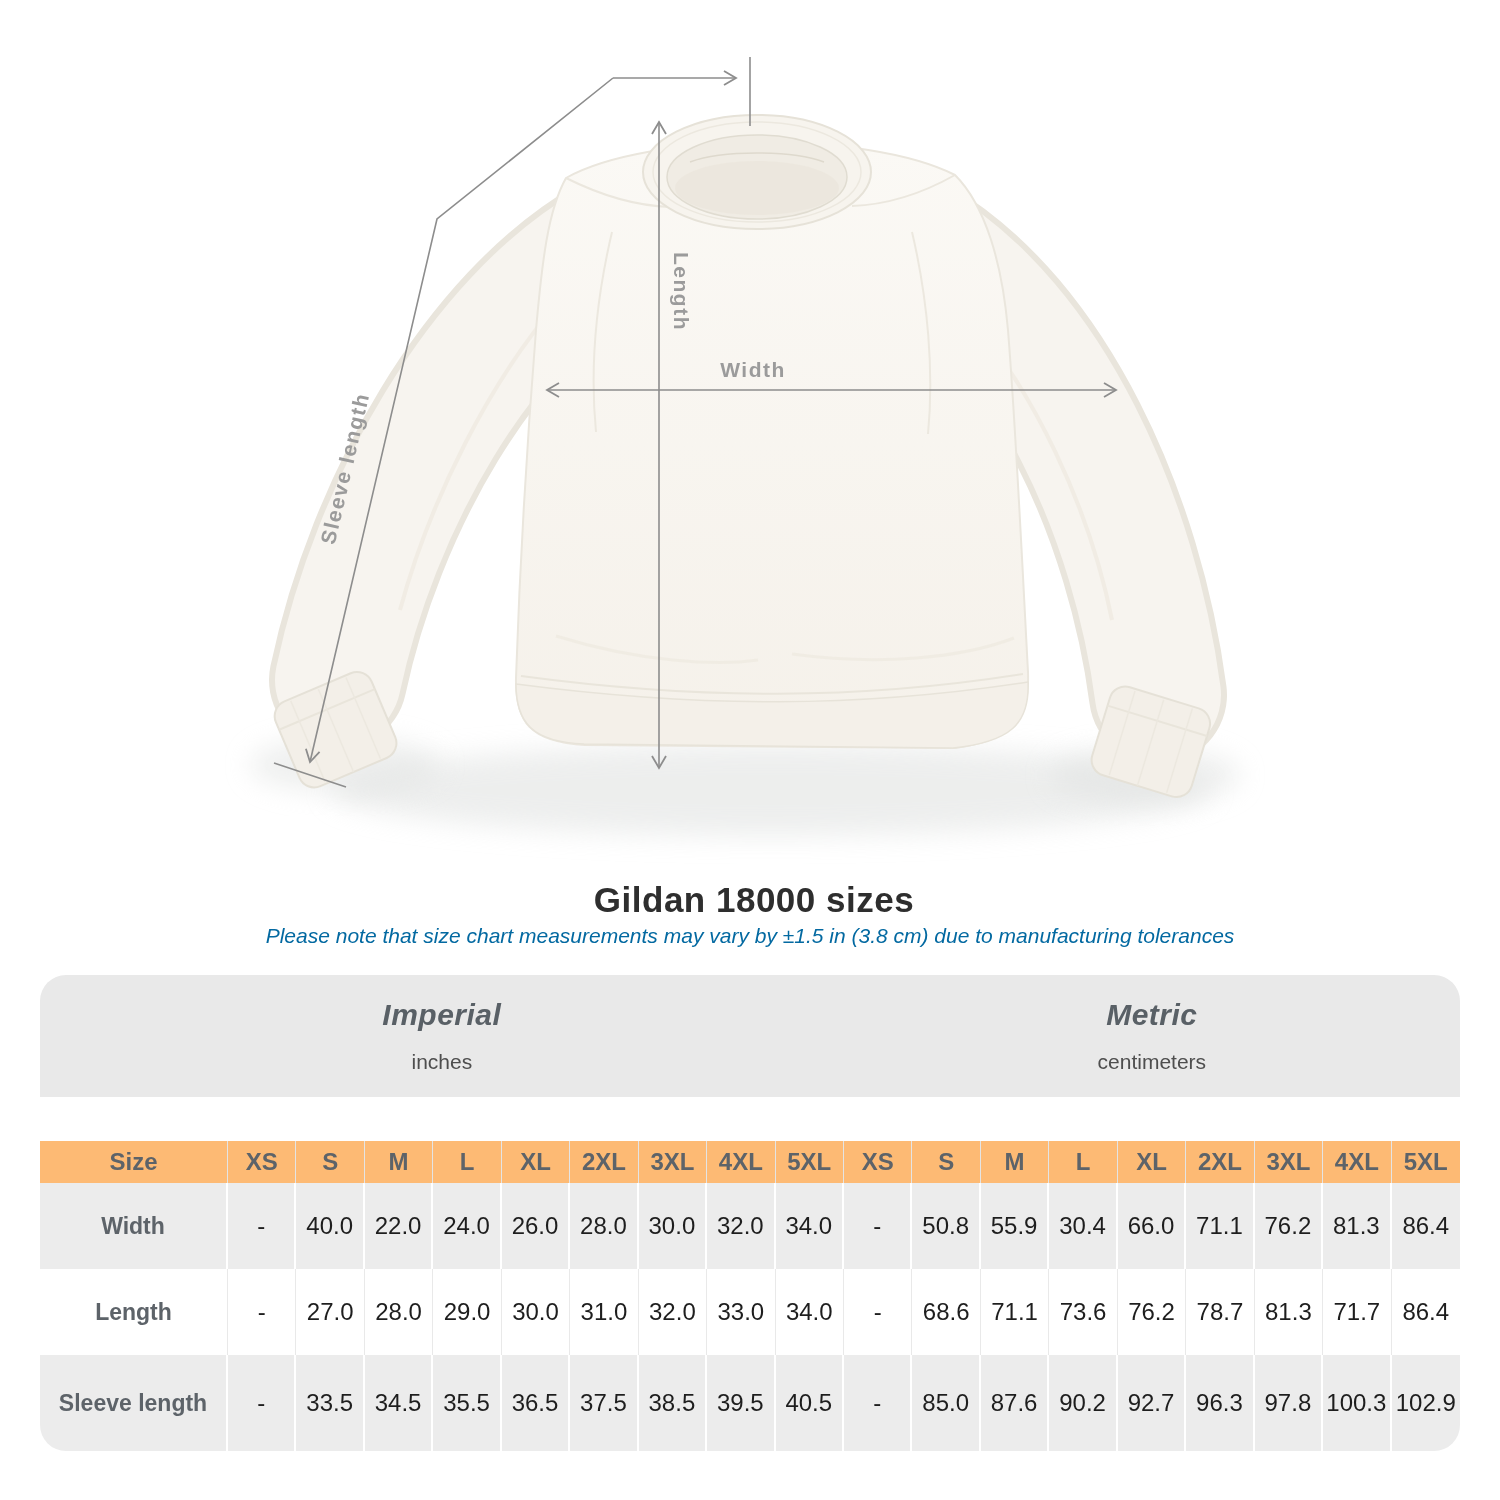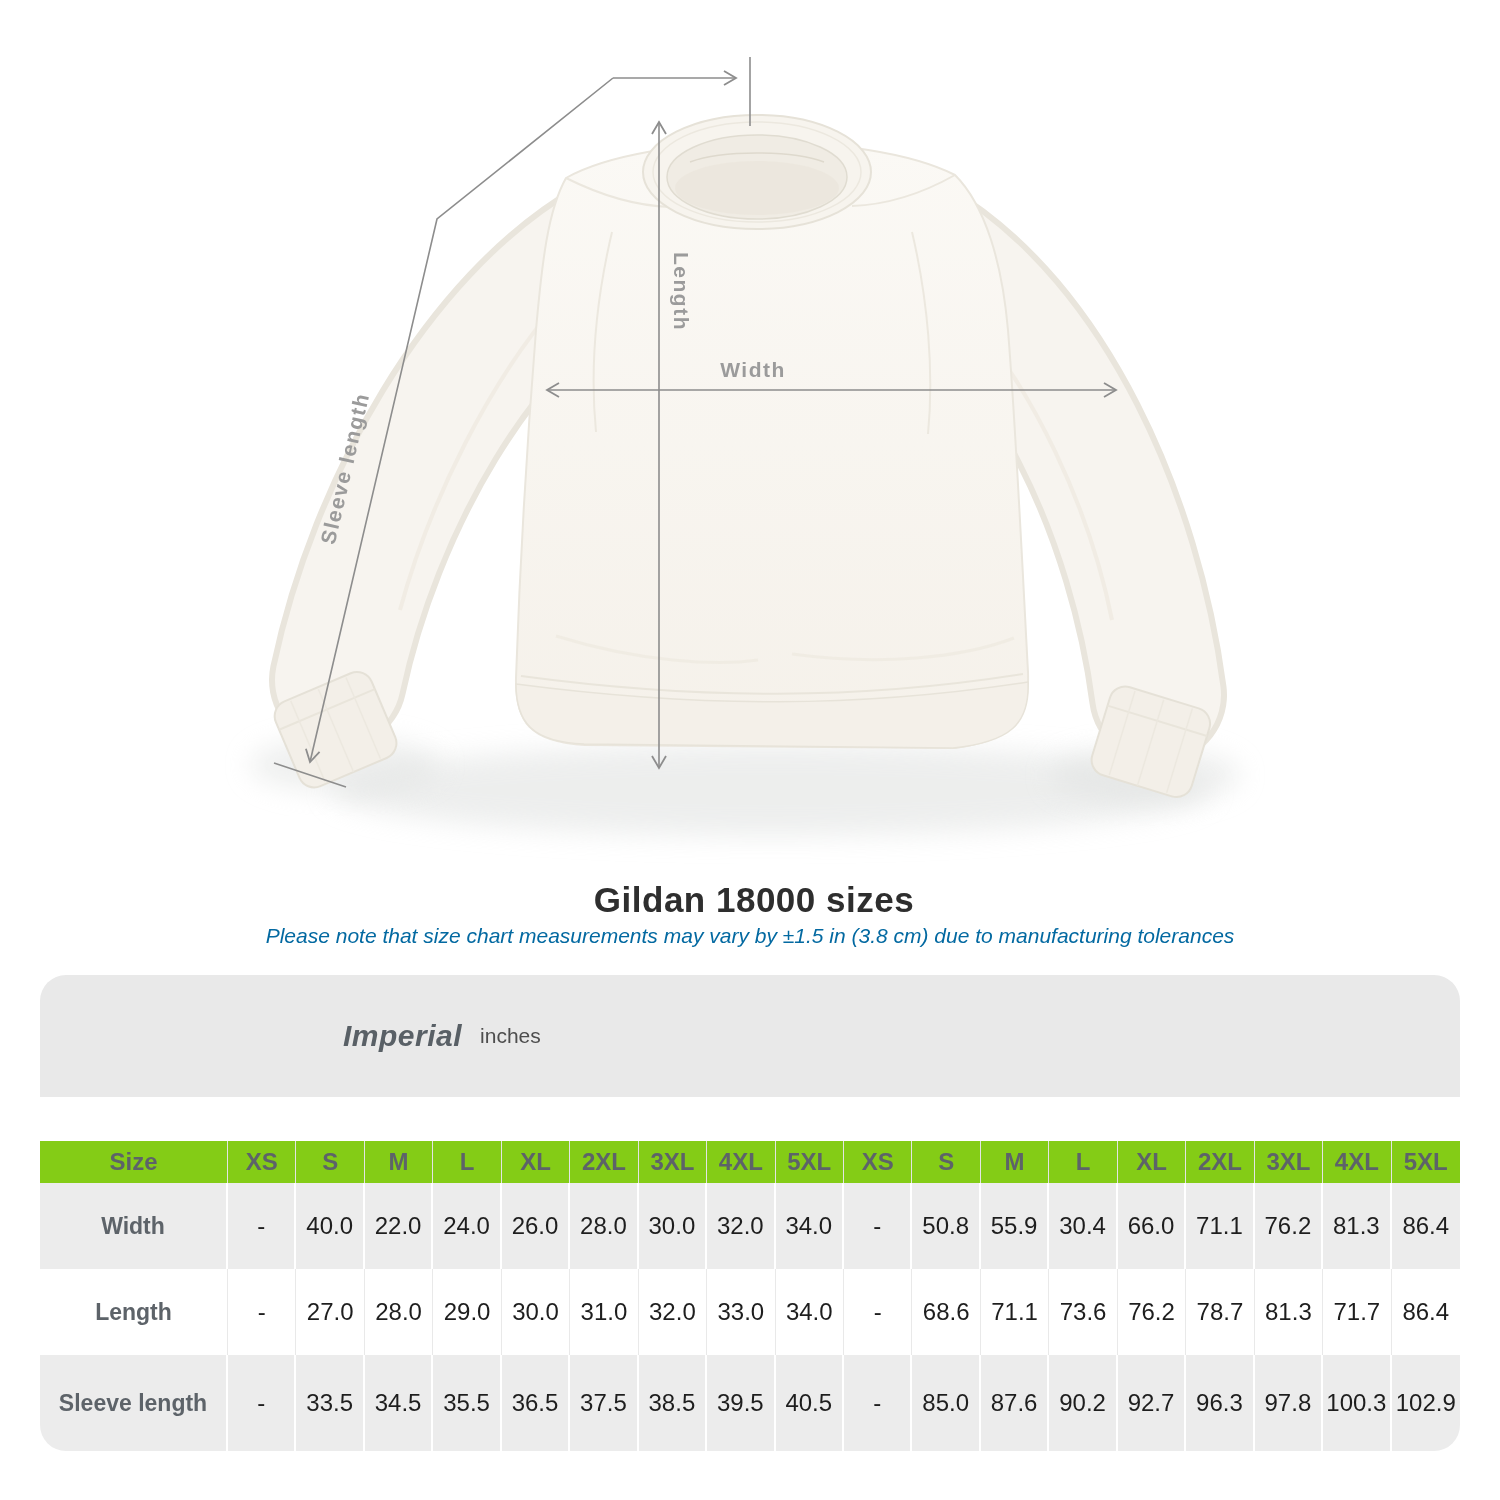--- a/index.html
+++ b/index.html
@@ -18,35 +18,35 @@
   }
   .tolerance-note{
     margin:4px 0 0 0;text-align:center;font-style:italic;
     font-size:21px;color:#0369a1;
   }
   .size-table{
     width:1420px;margin:27px auto 0 auto;border-radius:26px;overflow:hidden;
     background:#ffffff;
   }
   .unit-band{height:122px;background:#e9e9e9;display:flex;}
-  .band-half{display:flex;flex-direction:row;align-items:center;justify-content:center;gap:18px;}
+  .band-half{display:flex;flex-direction:column;align-items:center;justify-content:center;gap:18px;}
   .band-half.imperial{width:56.6%;}
   .band-half.metric{width:43.4%;}
   .unit-title{font-size:30px;font-weight:bold;font-style:italic;color:#596066;letter-spacing:.5px;}
   .unit-sub{font-size:21px;color:#4e4e4e;}
   .grid{
     display:grid;
     grid-template-columns:188px repeat(18,1fr);
     grid-template-rows:86px 86px 86px 96px;
   }
   .cell{
     display:flex;align-items:center;justify-content:center;
     font-size:24px;color:#1e1e1e;
   }
-  .cell.hdr{background:#84cc16;border-right:1px solid #e4e4e4;font-weight:bold;color:#5d6369;margin-top:44px;}
+  .cell.hdr{background:#fdba74;border-right:1px solid #e4e4e4;font-weight:bold;color:#5d6369;margin-top:44px;}
   .cell.plain{background:#ffffff;border-right:1px solid #e9e9e9;}
   .cell.shade{background:#ececec;border-right:2px solid #ffffff;}
   .cell.rowlabel{font-weight:bold;color:#5d6369;font-size:23px;}
   .grid .cell:nth-child(19n){border-right:none;}
 </style>
 </head>
 <body>
 
 <div class="diagram-wrap">
   <svg width="1500" height="868" viewBox="0 0 1500 868">
@@ -146,20 +146,24 @@
 </div>
 
 <h1 class="page-title">Gildan 18000 sizes</h1>
 <p class="tolerance-note">Please note that size chart measurements may vary by ±1.5 in (3.8 cm) due to manufacturing tolerances</p>
 
 <div class="size-table">
   <div class="unit-band">
     <div class="band-half imperial">
       <div class="unit-title">Imperial</div>
       <div class="unit-sub">inches</div>
+    </div>
+    <div class="band-half metric">
+      <div class="unit-title">Metric</div>
+      <div class="unit-sub">centimeters</div>
     </div>
   </div>
   <div class="grid" id="grid">
       <div class="cell hdr">Size</div>
       <div class="cell hdr">XS</div>
       <div class="cell hdr">S</div>
       <div class="cell hdr">M</div>
       <div class="cell hdr">L</div>
       <div class="cell hdr">XL</div>
       <div class="cell hdr">2XL</div>

